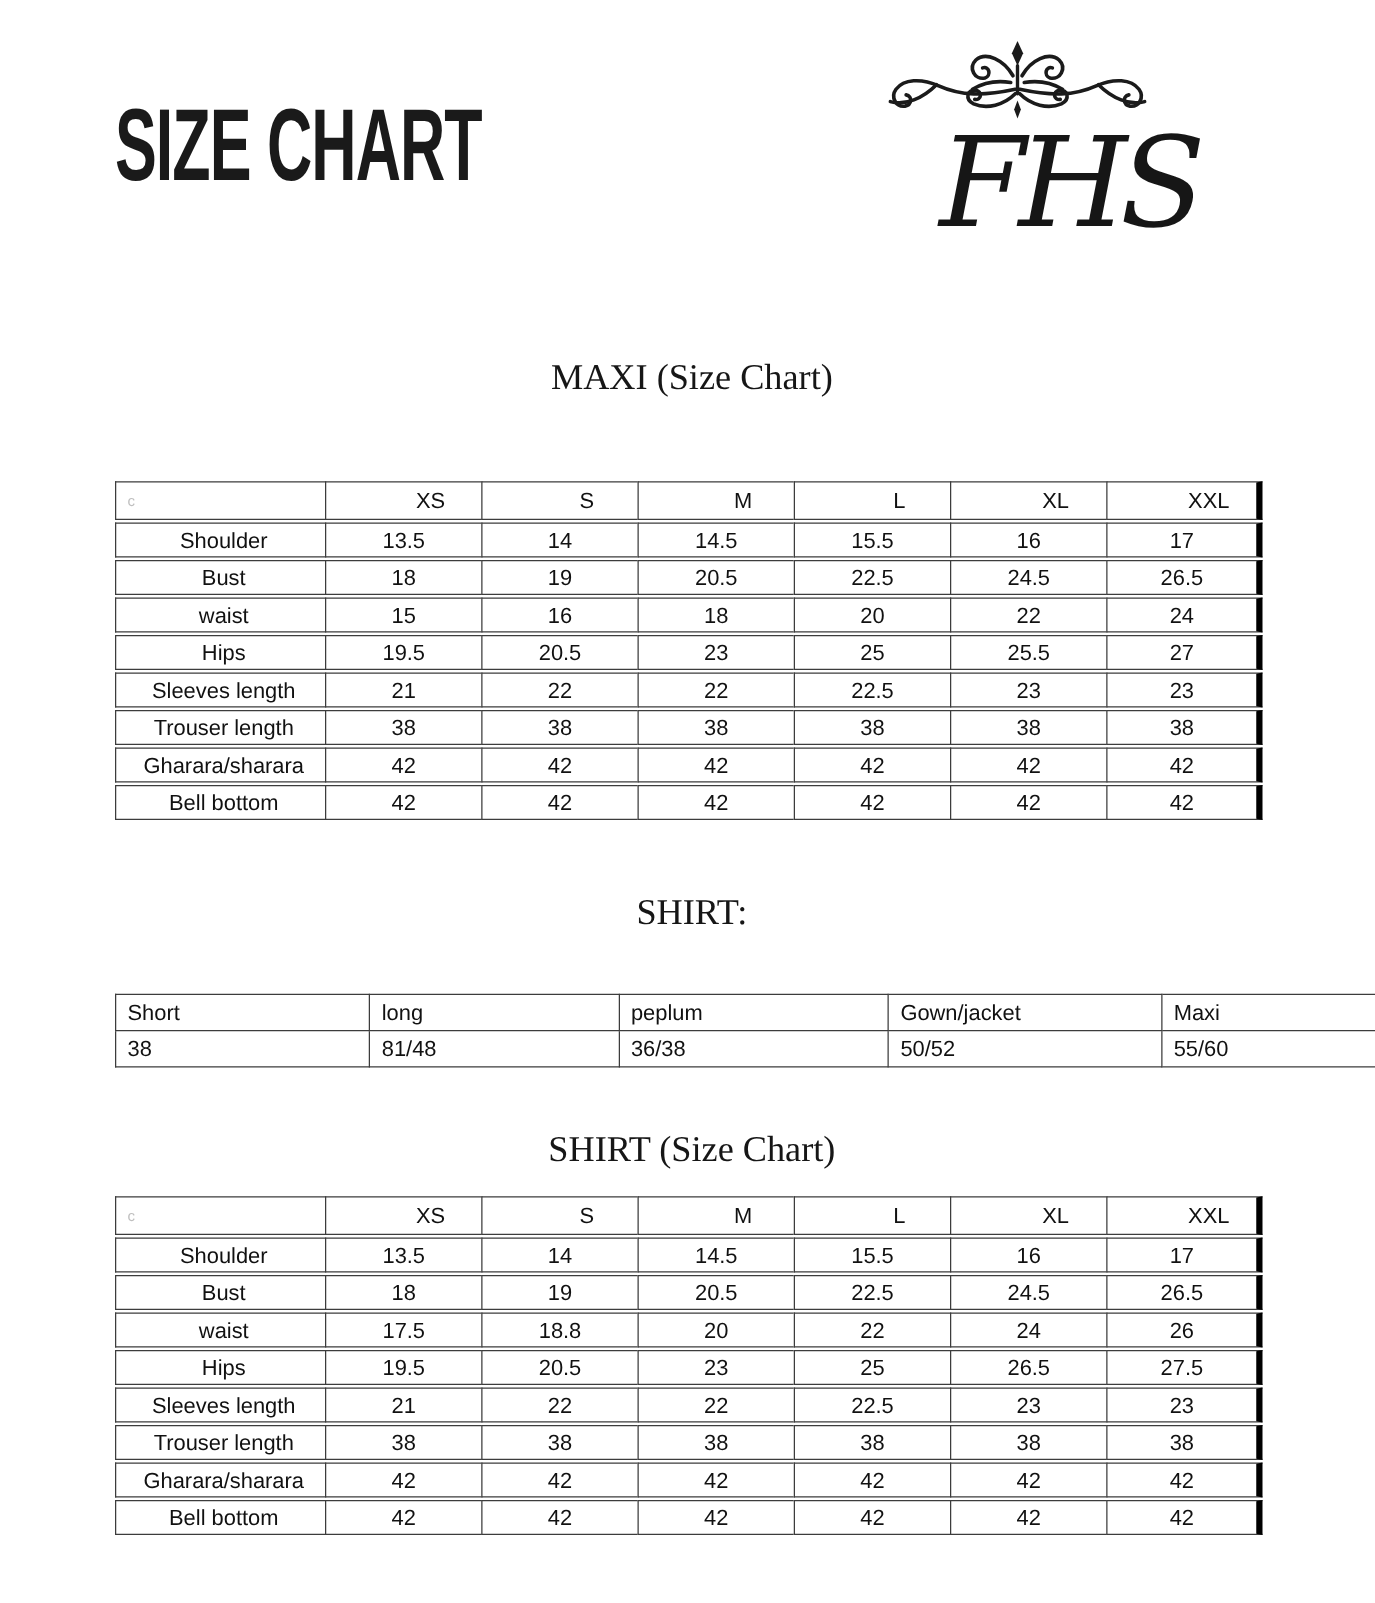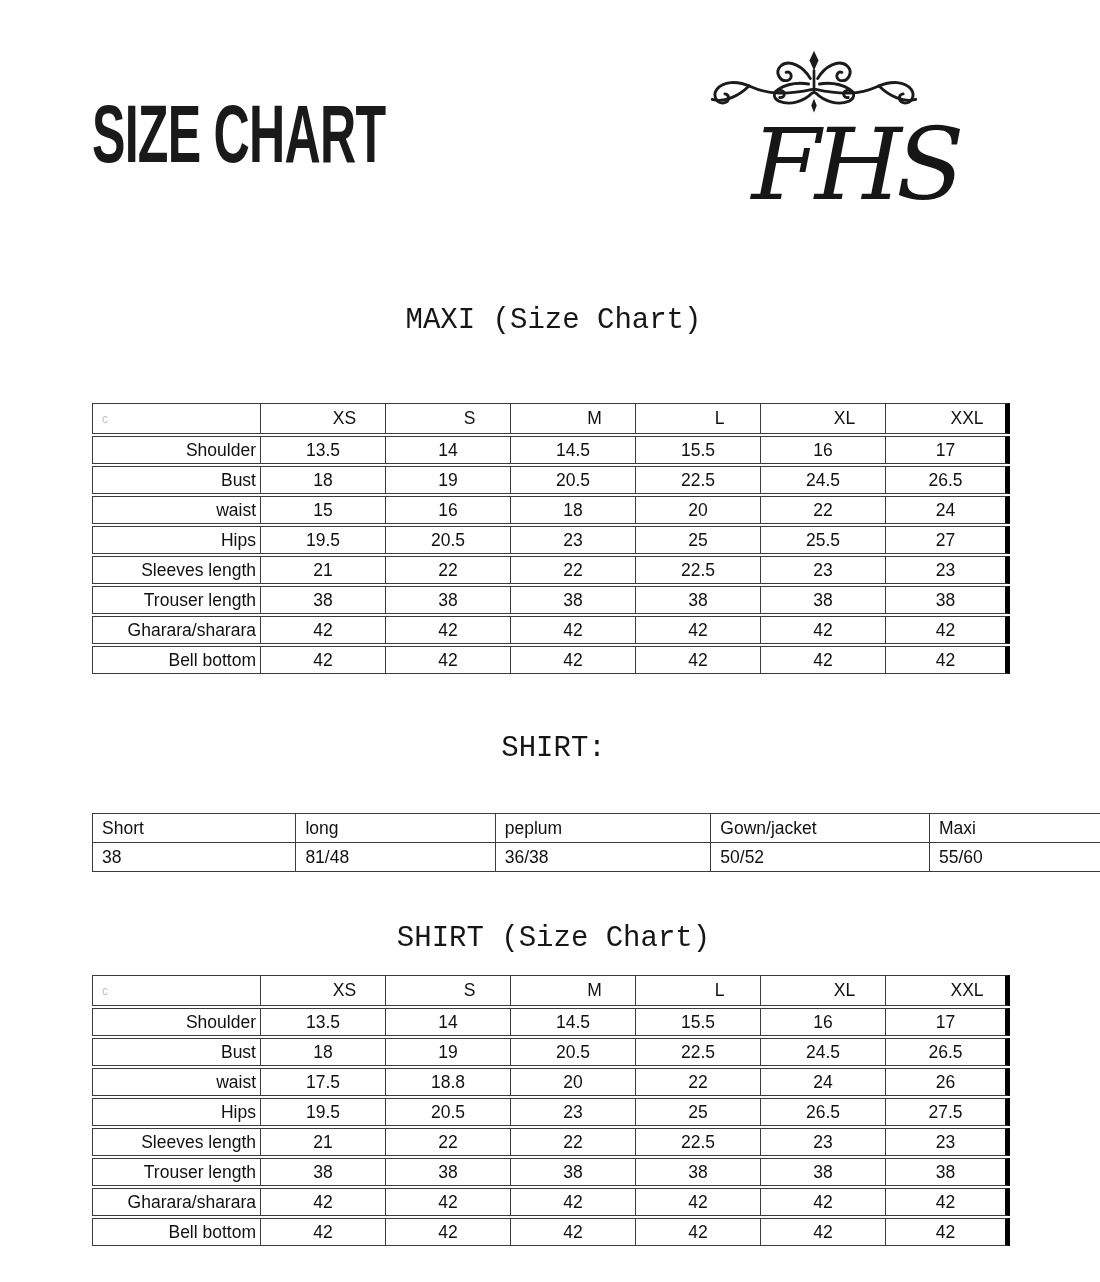--- a/index.html
+++ b/index.html
@@ -10,21 +10,21 @@
     font-family: "Liberation Sans", sans-serif;
     color: #111;
     overflow: hidden;
   }
 
   
   .header {
     display: flex;
     justify-content: space-between;
     align-items: flex-start;
-    padding-top: 48px;
+    padding-top: 30px;
     height: 208px;
   }
   .title-wrap { margin-top: 62px; }
   .page-title {
     margin: 0;
     font-family: "Liberation Sans", sans-serif;
     font-weight: 700;
     font-size: 66px;
     line-height: 62px;
     letter-spacing: -1px;
@@ -55,21 +55,21 @@
     font-weight: 700;
     font-size: 19px;
     letter-spacing: 0.4px;
     color: #161616;
     white-space: nowrap;
     margin-top: 4px;
   }
 
   
   .section-heading {
-    font-family: Liberation Mono, monospace;
+    font-family: Liberation Serif, serif;
     font-weight: 400;
     font-size: 29px;
     color: #161616;
     text-align: center;
     margin: 0;
   }
   .h-maxi  { margin: 48px 0 64px; }
   .h-shirt { margin: 56px 0 48px; }
   .h-shirt-size { margin: 50px 0 18px; }
 
@@ -93,21 +93,21 @@
     background: #fff;
   }
   .size-table th:last-child, .size-table td:last-child { border-right: 5px solid #000000; }
   .size-table thead th { height: 29px; padding-left: 47px; }
   .size-table .corner {
     text-align: left;
     padding-left: 9px;
     color: #bfbfbf;
     font-size: 12px;
   }
-  .size-table td.label { text-align: right; padding-left: 9px; }
+  .size-table td.label { text-align: center; padding-left: 9px; }
 
   
   .shirt-table {
     border-collapse: collapse;
     width: 1018px;
     table-layout: fixed;
     font-size: 17.5px;
   }
   .shirt-table th, .shirt-table td {
     border: 1px solid #3c3c3c;

